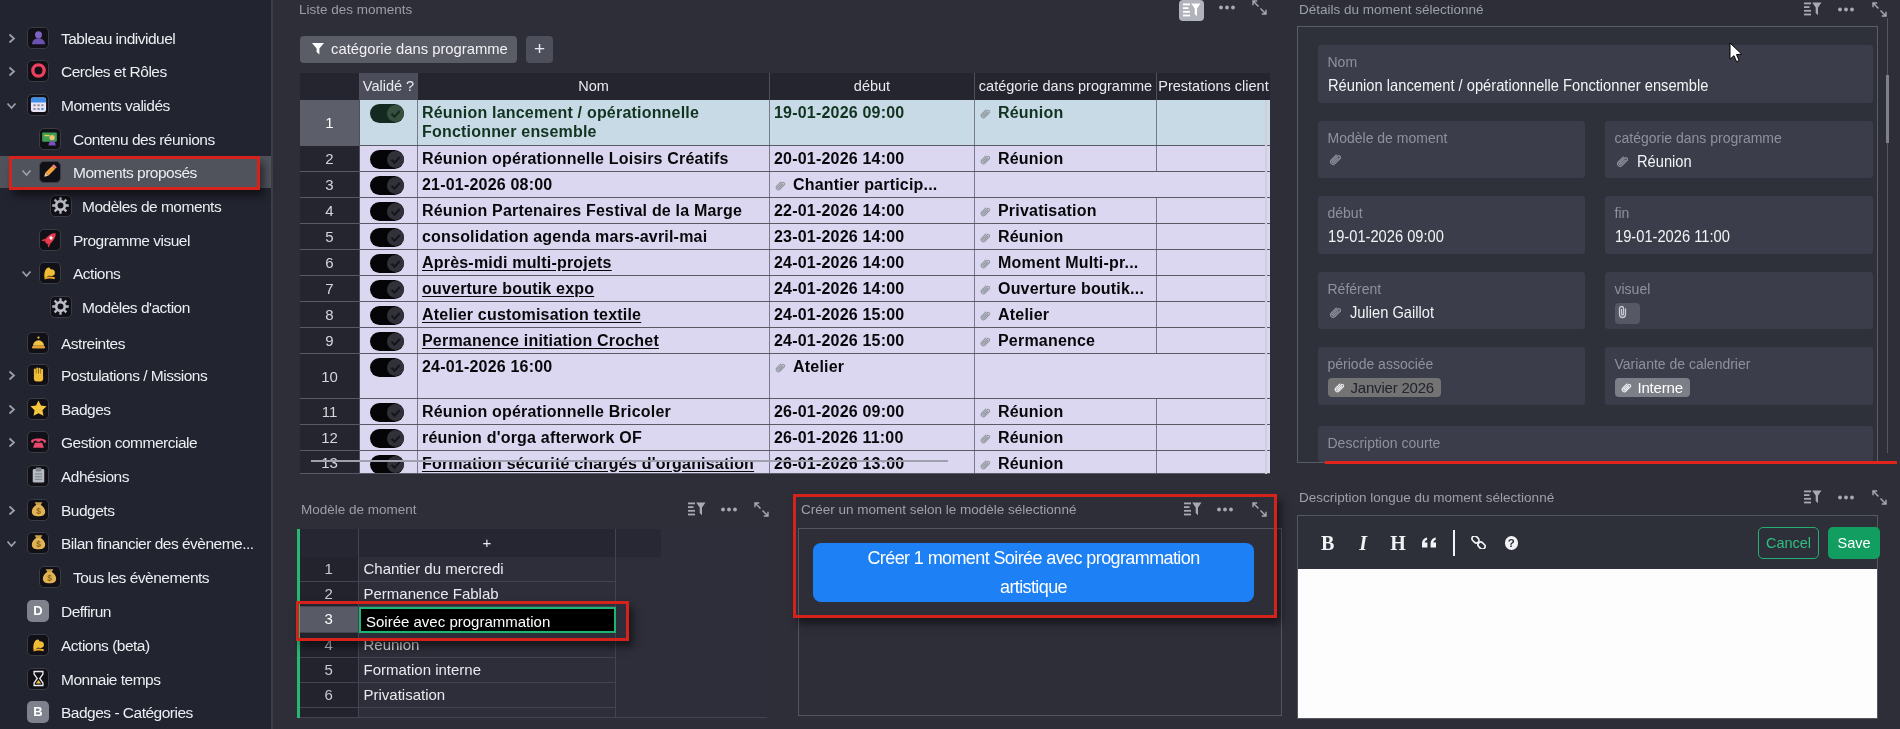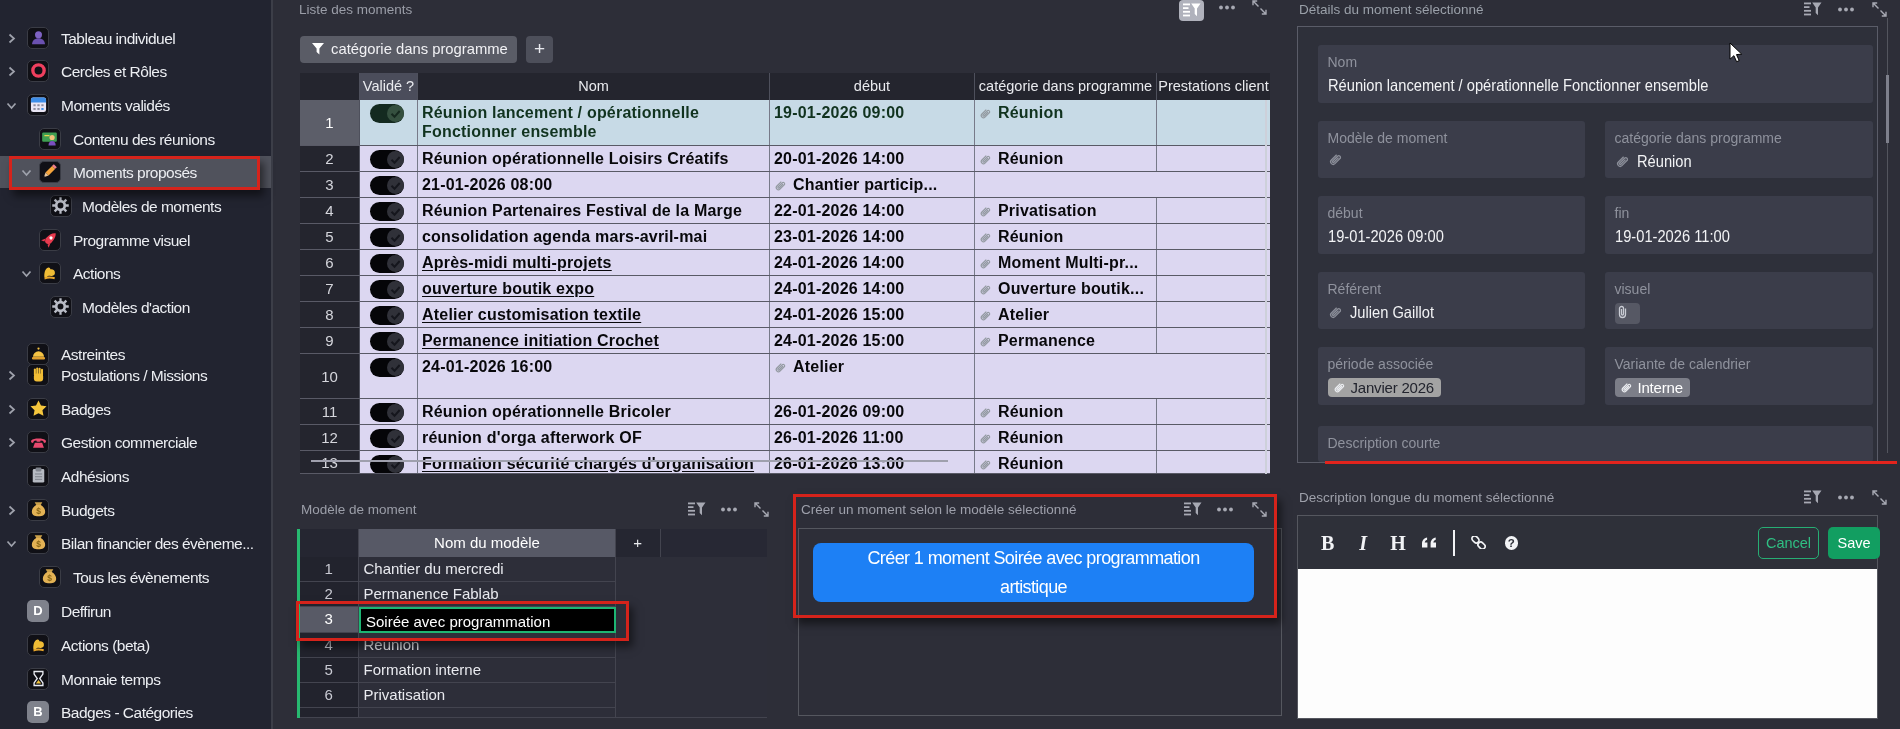--- a/index.html
+++ b/index.html
@@ -182,21 +182,21 @@
           <line x1="13" y1="8.5" x2="15.8" y2="8.5"></line>
           <line x1="3.3" y1="3.3" x2="5.3" y2="5.3"></line>
           <line x1="11.7" y1="11.7" x2="13.7" y2="13.7"></line>
           <line x1="3.3" y1="13.7" x2="5.3" y2="11.7"></line>
           <line x1="11.7" y1="5.3" x2="13.7" y2="3.3"></line>
         </g>
       </svg>
     </span>
     <span class="tx" style="left:82px">Modèles d'action</span>
   </div>
-<div class="it" style="top:338px">
+<div class="it" style="top:327px">
     <span class="ic" style="left:27px">
       <svg width="17" height="17">
         <circle cx="8.5" cy="3.3" r="1" fill="#f5c344"></circle>
         <path d="M3.6 10.6a4.9 4.9 0 0 1 9.8 0z" fill="#f5c344"></path>
         <rect x="2.7" y="10.8" width="11.6" height="2.2" rx="1" fill="#e09f2e"></rect>
       </svg>
     </span>
     <span class="tx" style="left:61px">Astreintes</span>
   </div>
 <div class="it" style="top:358.5px">
@@ -691,21 +691,20 @@
       <g stroke="#a7a9b3" stroke-width="1.4" fill="none">
         <path d="M1 5.2V1h4.2M1.3 1.3l5.2 5.2"></path>
         <path d="M14 9.8V14H9.8M13.7 13.7L8.5 8.5"></path>
       </g>
     </svg>
   </div>
 <div class="abs" style="left:296.5px;top:528.7px;width:3px;height:189.6px;background:#27b970"></div>
 <div id="tbl2" class="abs" style="left:299.5px;top:528.7px;width:467.5px;height:189.6px;overflow:hidden;background:#2d2e39;border-bottom:1px solid #43444f">
 <div class="g2 h2">
  <div class="c" style="background:#252631"></div>
- <div class="c" style="background:#575966;color:#fff">Nom du modèle</div>
  <div class="c" style="background:#252631;color:#e9eaee">+</div>
  <div class="c" style="background:#272834;border-right:none"></div>
 </div>
 <div class="g2 b2">
       <div class="c n2">1</div>
       <div class="c t2">Chantier du mercredi</div>
     </div>
 <div class="g2 b2">
       <div class="c n2">2</div>
       <div class="c t2">Permanence Fablab</div>
@@ -847,21 +846,21 @@
       <span style="display:inline-block;width:25px;height:21px;background:#565864;border-radius:4px;text-align:center;padding-top:2.5px">
         <svg width="13" height="14">
           <path d="M10.5 3.5v6a3 3 0 0 1-6 0v-6a2 2 0 0 1 4 0v5.5a1 1 0 0 1-2 0V4" stroke="#c9ccd4" stroke-width="1.3" fill="none"></path>
         </svg>
       </span>
     </div>
   </div>
 <div class="fld" style="left:1317.5px;top:347px;width:267.5px;height:58px">
     <div class="flb">période associée</div>
     <div class="flv">
-      <span class="chip" style="background:#a3a3a3;color:#22242e"><svg width="13" height="13" style="margin-right:5px">
+      <span class="chip" style="background:#737373;color:#22242e"><svg width="13" height="13" style="margin-right:5px">
           <g transform="rotate(45 6.5 6.5)">
             <path d="M4.3 3.2v6.2a2.2 2.2 0 0 0 4.4 0V3.4a1.45 1.45 0 0 0-2.9 0v5.8a.75.75 0 0 0 1.5 0V3.6" fill="none" stroke="#eceef2" stroke-width="1.15"></path>
           </g>
         </svg>Janvier 2026</span>
     </div>
   </div>
 <div class="fld" style="left:1604.5px;top:347px;width:268px;height:57.5px">
     <div class="flb">Variante de calendrier</div>
     <div class="flv">
       <span class="chip" style="background:#7c7e88;color:#fff"><svg width="13" height="13" style="margin-right:5px">

